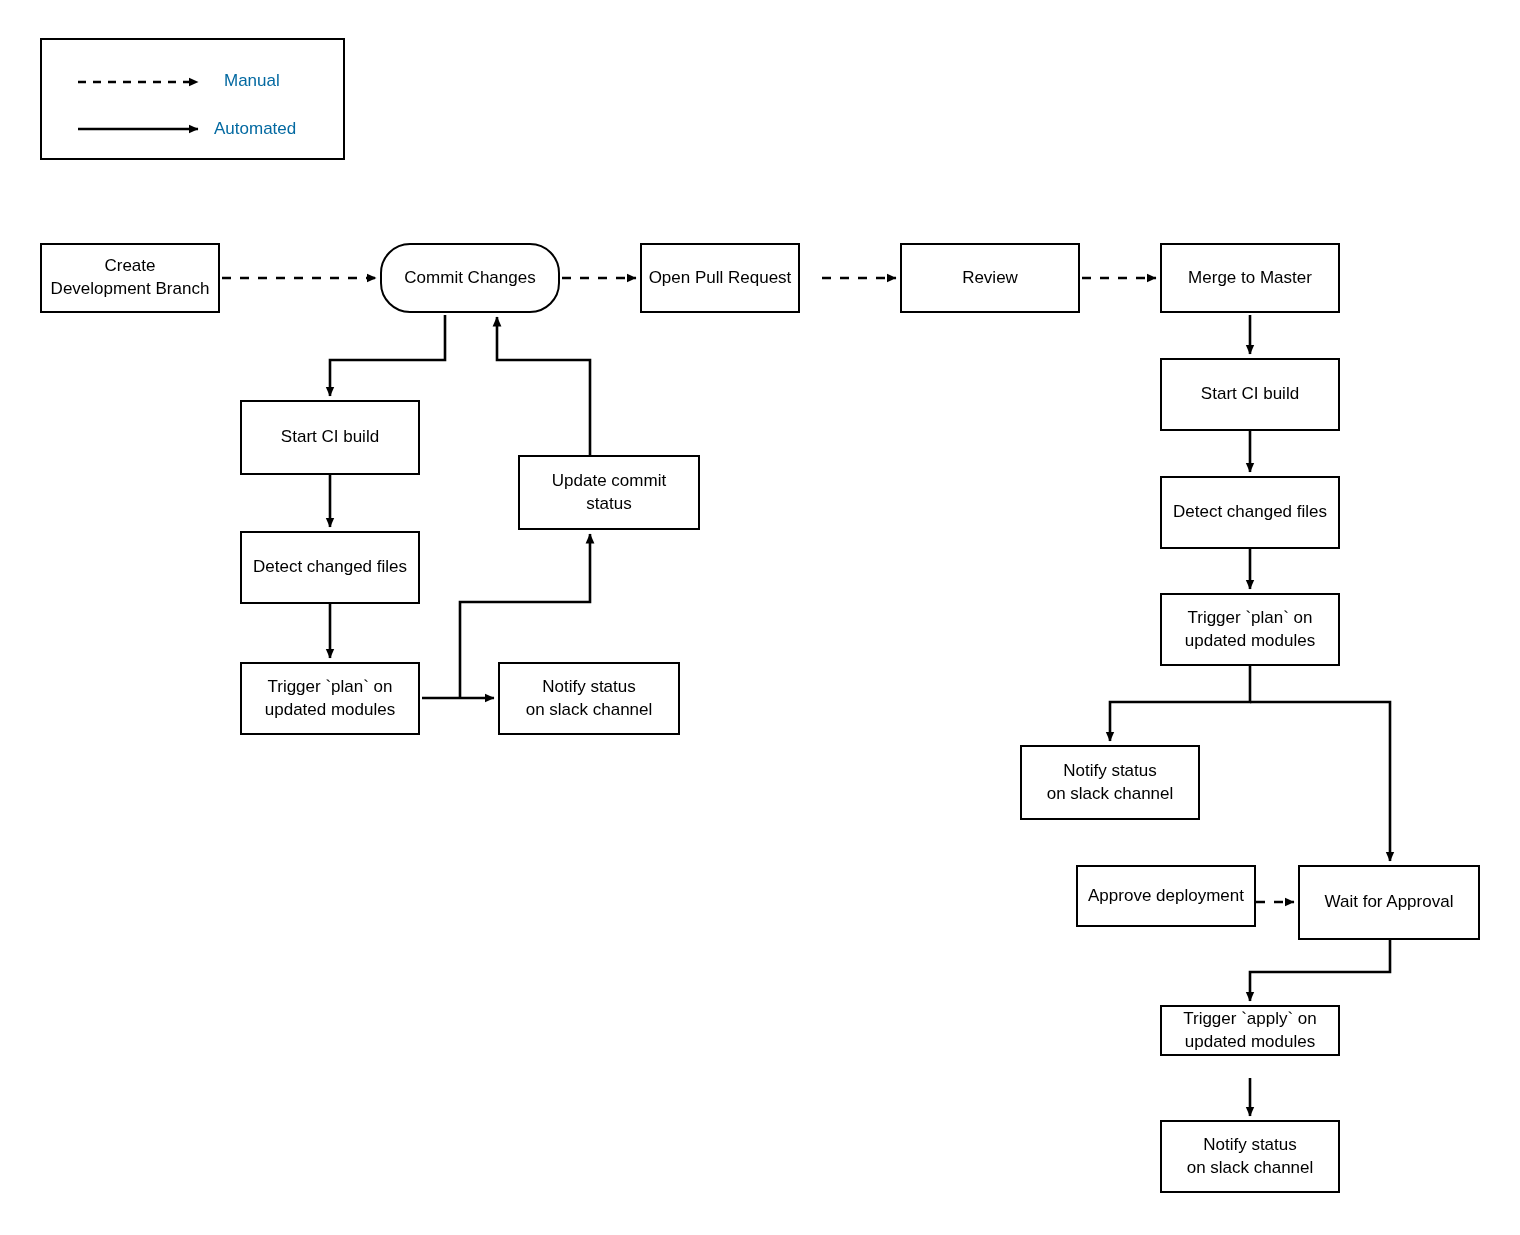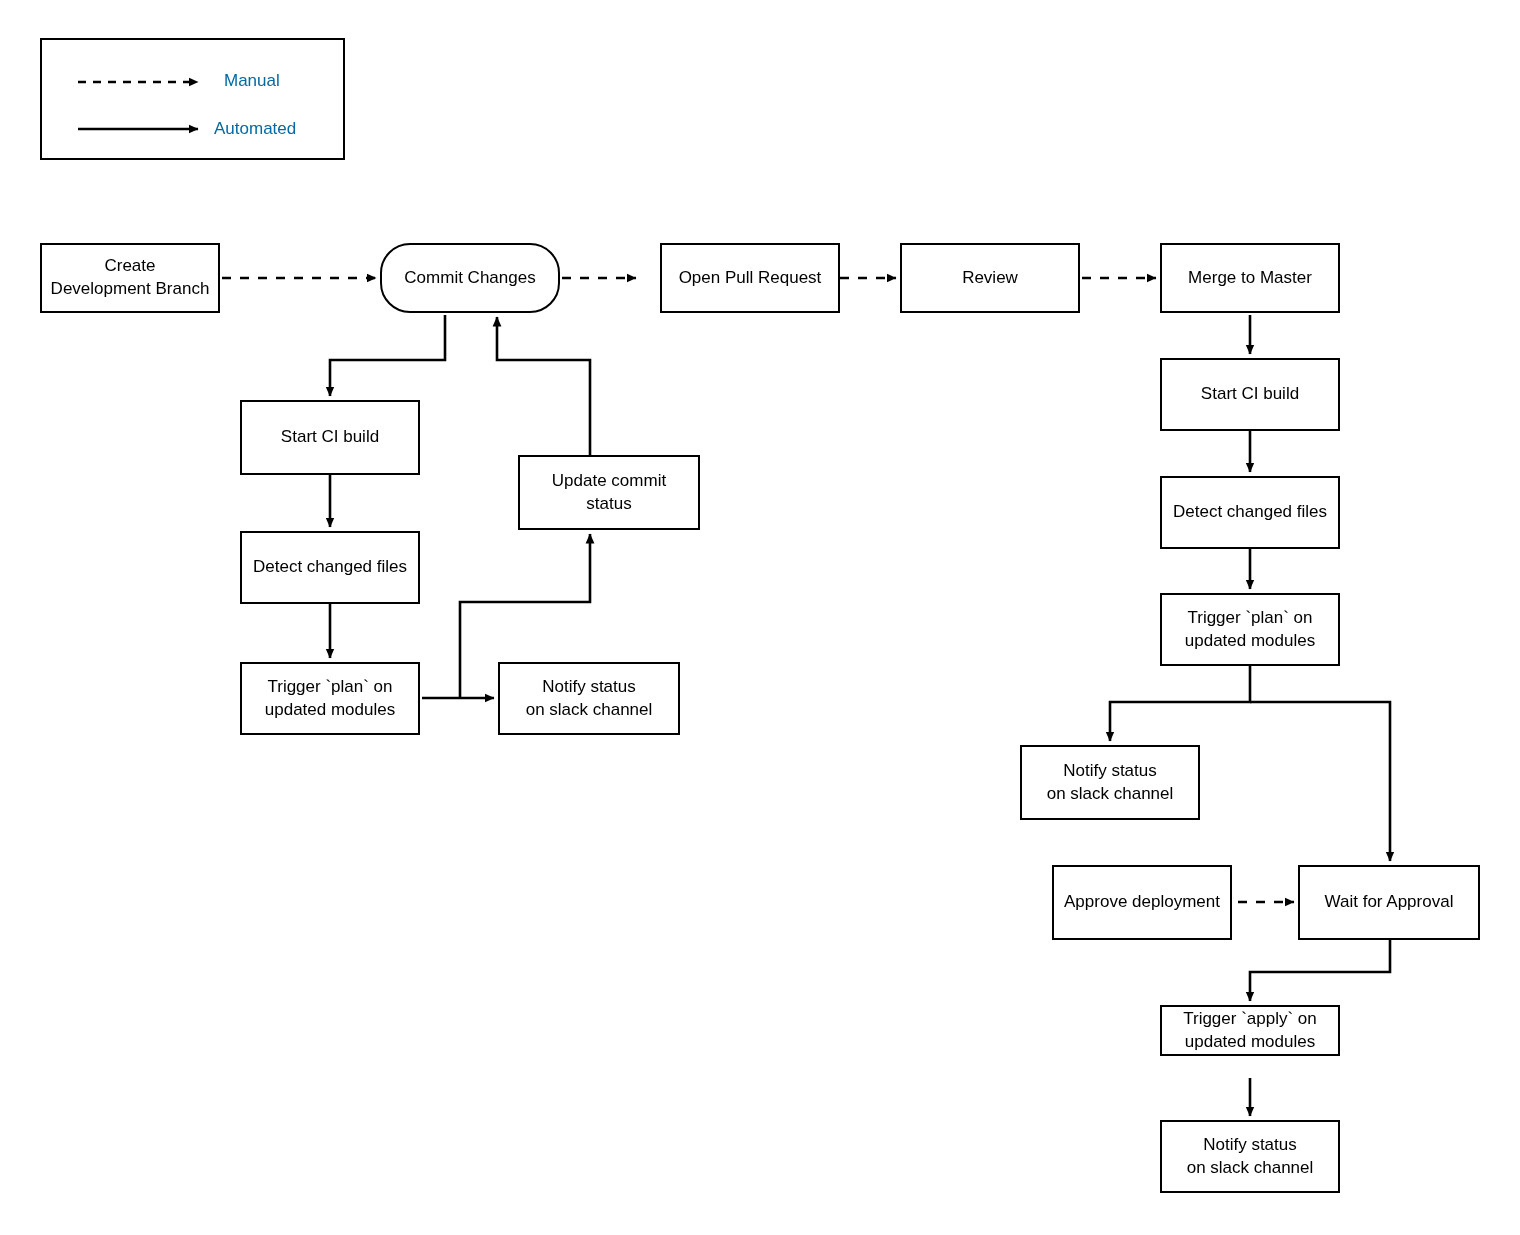--- a/index.html
+++ b/index.html
@@ -104,39 +104,39 @@
       <path d="M38,91 L158,91"></path>
     </g>
   </svg>
 
   <div class="legend-label" style="left:224px; top:71px;">Manual</div>
   <div class="legend-label" style="left:214px; top:119px;">Automated</div>
 
   <div class="node" style="left:40px; top:243px; width:180px; height:70px;">Create
 Development Branch</div>
   <div class="node" style="left:380px; top:243px; width:180px; height:70px;border-radius:30px;">Commit Changes</div>
-  <div class="node" style="left:640px; top:243px; width:180px; height:70px;margin-left:20px;">Open Pull Request</div>
+  <div class="node" style="left:640px; top:243px; width:160px; height:70px;">Open Pull Request</div>
   <div class="node" style="left:1160px; top:243px; width:180px; height:70px;">Merge to Master</div>
   <div class="node" style="left:900px; top:243px; width:180px; height:70px;">Review</div>
 
   <div class="node" style="left:240px; top:400px; width:180px; height:75px;">Start CI build</div>
   <div class="node" style="left:240px; top:531px; width:180px; height:73px;">Detect changed files</div>
   <div class="node" style="left:240px; top:662px; width:180px; height:73px;">Trigger `plan` on
 updated modules</div>
   <div class="node" style="left:518px; top:455px; width:182px; height:75px;">Update commit
 status</div>
   <div class="node" style="left:498px; top:662px; width:182px; height:73px;">Notify status
 on slack channel</div>
 
   <div class="node" style="left:1160px; top:358px; width:180px; height:73px;">Start CI build</div>
   <div class="node" style="left:1160px; top:476px; width:180px; height:73px;">Detect changed files</div>
   <div class="node" style="left:1160px; top:593px; width:180px; height:73px;">Trigger `plan` on
 updated modules</div>
   <div class="node" style="left:1020px; top:745px; width:180px; height:75px;">Notify status
 on slack channel</div>
-  <div class="node" style="left:1052px; top:865px; width:180px; height:75px;">Approve deployment</div>
+  <div class="node" style="left:1076px; top:865px; width:180px; height:62px;">Approve deployment</div>
   <div class="node" style="left:1298px; top:865px; width:182px; height:75px;">Wait for Approval</div>
   <div class="node" style="left:1160px; top:1005px; width:180px; height:51px;">Trigger `apply` on
 updated modules</div>
   <div class="node" style="left:1160px; top:1120px; width:180px; height:73px;">Notify status
 on slack channel</div>
 
 </div>
 
 </body></html>

